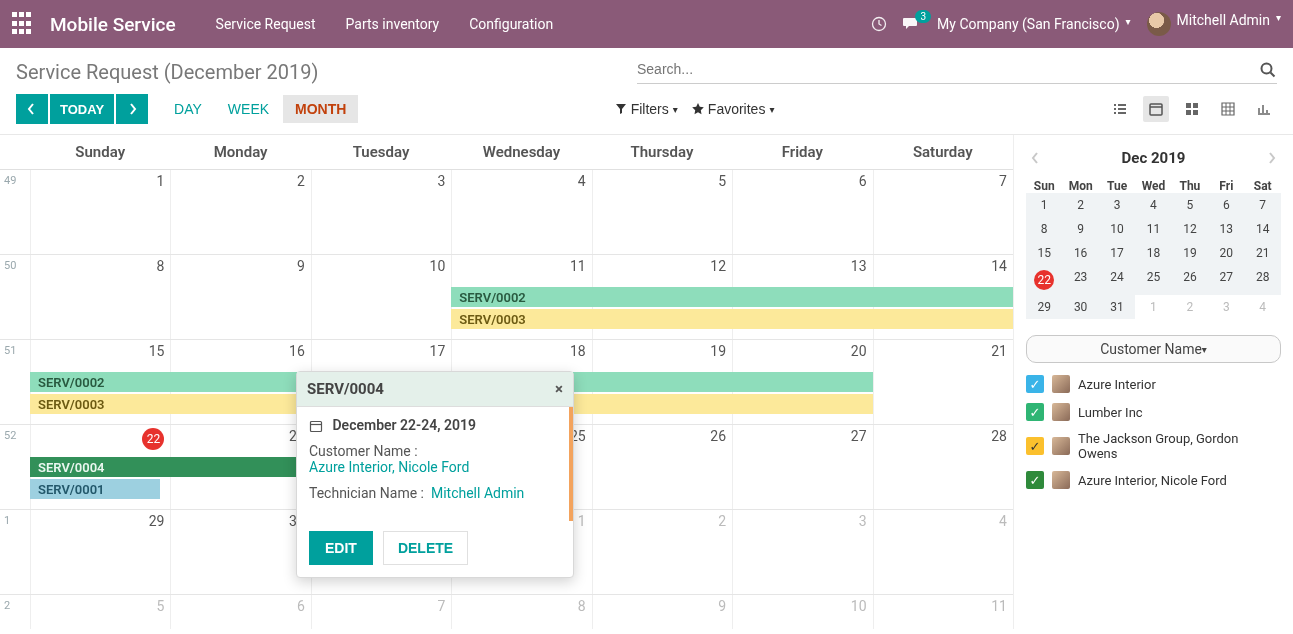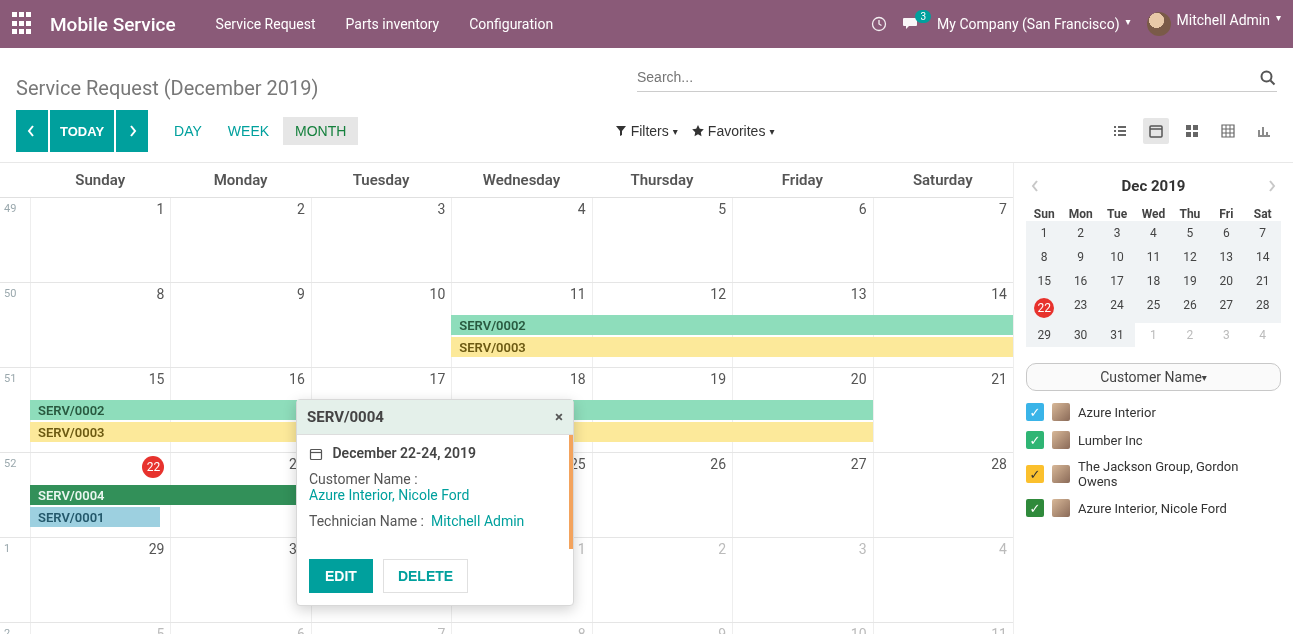--- a/index.html
+++ b/index.html
@@ -13,32 +13,32 @@
 .nav-links a { color: #fff; text-decoration: none; font-size: 14px; }
 .topbar-right { margin-left: auto; display: flex; align-items: center; gap: 16px; }
 .clock-icon, .chat-icon { color: #fff; opacity: .9; cursor: pointer; }
 .chat-wrap { position: relative; }
 .badge { position: absolute; top: -6px; right: -10px; background: #00a09d; color: #fff; border-radius: 8px; font-size: 10px; padding: 1px 5px; }
 .company, .user { color: #fff; font-size: 14px; cursor: pointer; display: flex; gap: 6px; }
 .caret-d { font-size: 10px; }
 .avatar { width: 24px; height: 24px; border-radius: 50%; background: radial-gradient(circle at 40% 35%, #e8c8a8 0 35%, #7a5a48 36% 100%); }
 
 .subhead { display: flex; align-items: center; padding: 12px 16px 0 16px; }
-.page-title { font-size: 20px; color: #787878; font-weight: 400; margin-top: 16px; }
+.page-title { font-size: 20px; color: #787878; font-weight: 400; }
 .search-area { margin-left: auto; width: 640px; border-bottom: 1px solid #ccc; display: flex; align-items: flex-start; padding-bottom: 4px; }
 .search-input { flex: 1; border: none; outline: none; font-size: 14px; color: #555; background: transparent; }
 .search-icon { color: #555; cursor: pointer; }
 
 .controls { display: flex; align-items: center; padding: 10px 16px; border-bottom: 1px solid #e8e8e8; }
 .btngroup { display: flex; gap: 2px; margin-right: 14px; }
-.ibtn { background: #00a09d; color: #fff; border: none; height: 42px; min-width: 32px; padding: 7px 10px; cursor: pointer; font-size: 13px; display: inline-flex; align-items: center; justify-content: center; }
+.ibtn { background: #00a09d; color: #fff; border: none; height: 30px; min-width: 32px; padding: 7px 10px; cursor: pointer; font-size: 13px; display: inline-flex; align-items: center; justify-content: center; }
 .ibtn.today { font-weight: 600; }
 .view-period { display: flex; gap: 2px; }
 .pbtn { background: transparent; border: none; padding: 6px 12px; cursor: pointer; color: #00a09d; font-size: 14px; font-weight: 500; }
-.pbtn.active { background: #e6e6e6; color: #15803d; }
+.pbtn.active { background: #e6e6e6; color: #c2410c; font-weight: bold; }
 .fil-fav { margin-left: auto; display: flex; gap: 14px; margin-right: auto; position:relative; left:60px;}
 .ffbtn { background: transparent; border: none; cursor: pointer; color: #333; font-size: 14px; display: inline-flex; align-items: center; gap: 4px; }
 .view-switch { display: flex; gap: 10px; margin-left: auto; }
 .vbtn { background: transparent; border: none; cursor: pointer; color: #666; width: 26px; height: 26px; display: inline-flex; align-items: center; justify-content: center; border-radius: 2px; }
 .vbtn.active { background: #e6e6e6; }
 
 .main { display: flex; height: calc(634px - 40px - 49px - 51px); }
 .calwrap { flex: 1; position: relative; overflow: hidden; }
 .side { width: 280px; border-left: 1px solid #eee; padding: 12px; }
 

